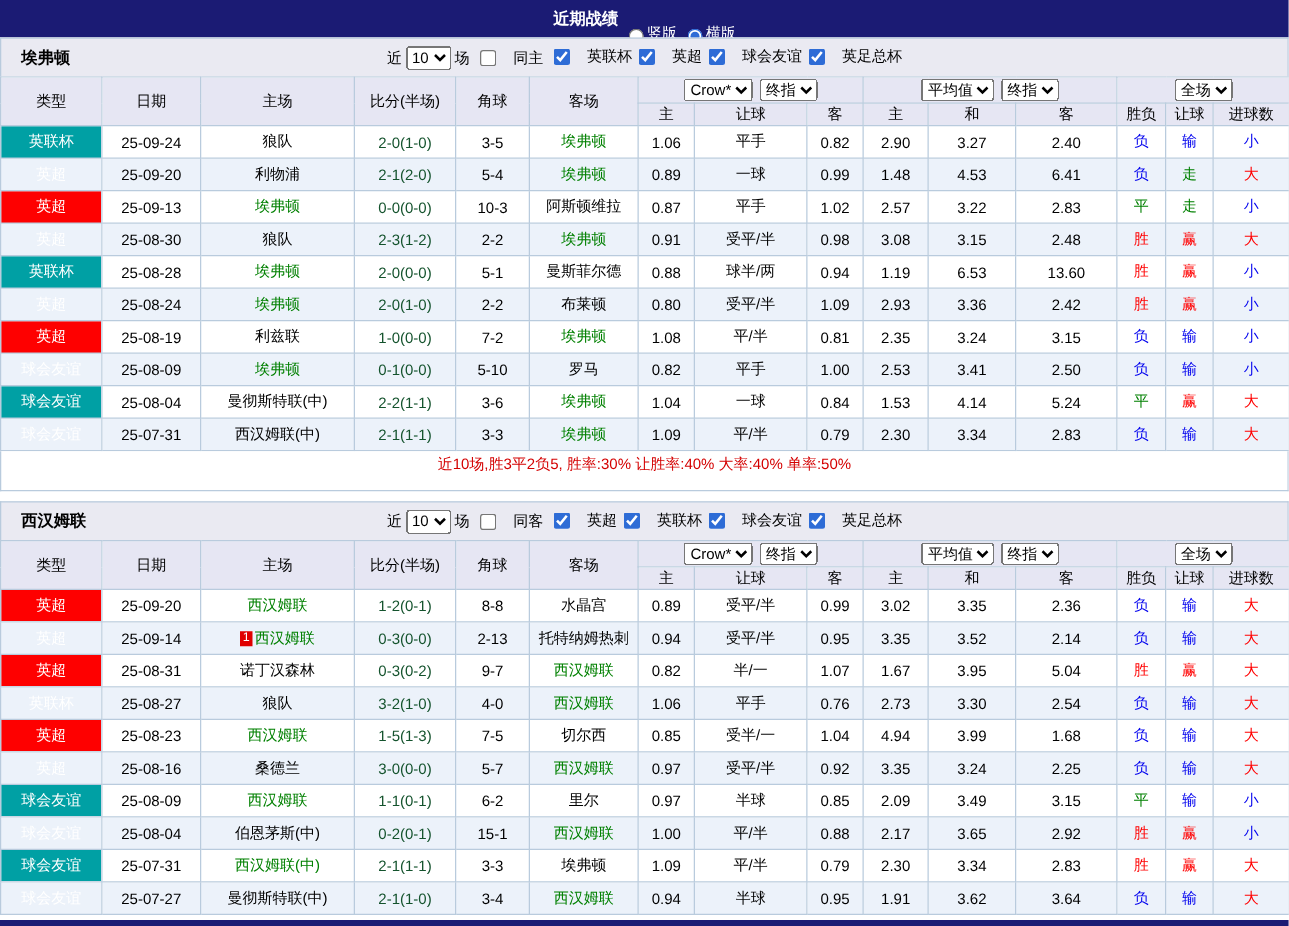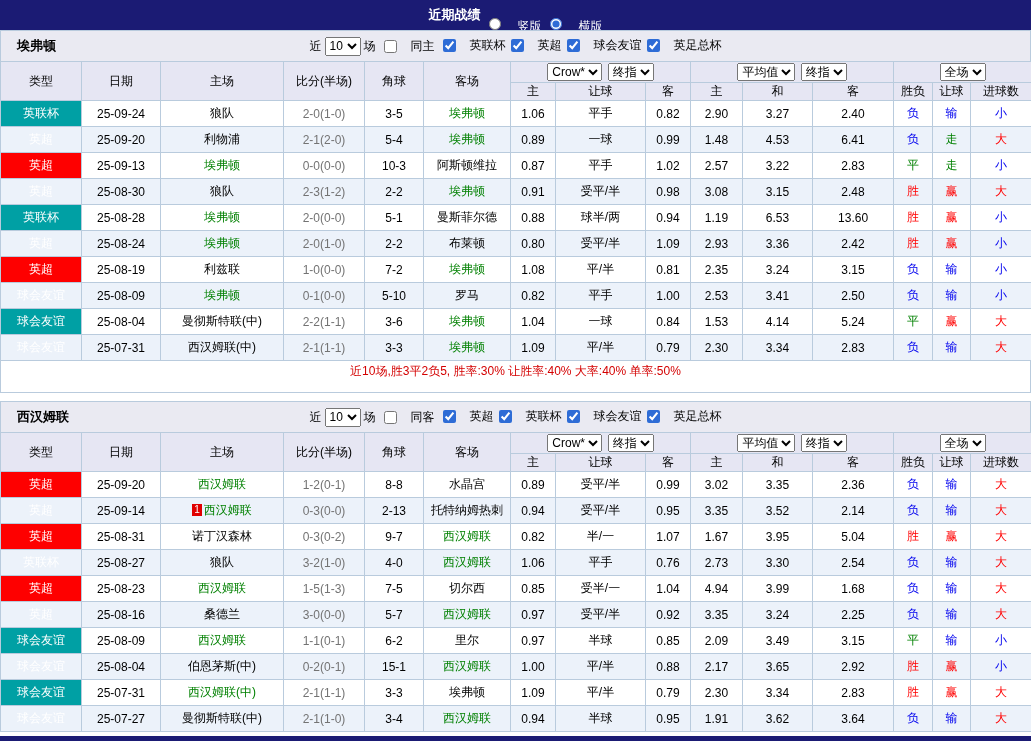--- a/index.html
+++ b/index.html
@@ -6,21 +6,21 @@
   html,body { margin:0; padding:0; }
   body {
     width:1031px; height:741px; overflow:hidden; background:#ffffff;
     font-family:"Liberation Sans","DejaVu Sans",sans-serif; font-size:12px; color:#000;
   }
   .titlebar {
     height:30px; background:#1b1b74; color:#fff;
     display:flex; align-items:center; justify-content:center; gap:8px;
   }
   .titlebar .title { font-weight:bold; font-size:13px; }
-  .radio-label { display:inline-flex; align-items:flex-start; gap:17px; font-size:12px; cursor:pointer;margin-top:23px; }
+  .radio-label { display:inline-flex; align-items:flex-end; gap:3px; font-size:12px; cursor:pointer;margin-top:23px; }
   .radio-label input { margin:0; width:12px; height:12px; accent-color:#2e6cd6; }
 
   .section + .section { margin-top:8px; }
   .band {
     height:31px; background:#eaeaf2; border:1px solid #b9cbdd; border-bottom:none;
     display:flex; align-items:center; justify-content:center; position:relative;
   }
   .team-name { position:absolute; left:16px; font-weight:bold; font-size:13px; }
   .filters { display:flex; align-items:center; gap:3px; }
   .filters select { height:19px; font-size:12px; }
@@ -32,21 +32,21 @@
   thead th { background:#e6e6f3; font-weight:normal; }
   thead tr.hr1 th { height:21px; }
   thead tr.hr2 th { height:18px; }
   thead select { height:18px; font-size:12px; margin:0 1px; }
   tbody td { height:26px; background:#fff; }
   tr.alt td { background:#ecf2fa; }
   td.type { color:#fff; }
   td.t-red  { background:#fe0000; }
   td.t-teal { background:#00a0a4; }
   .focus { color:#008000; }
-  td.score { color:#737373; }
+  td.score { color:#14532d; }
   .r-red   { color:#ff0000; }
   .r-green { color:#008000; }
   .r-blue  { color:#0000ee; }
   .card {
     display:inline-block; background:#e00000; color:#fff; font-size:10px;
     line-height:12px; padding:0 2px; margin-right:2px; vertical-align:1px;
   }
   .summary {
     height:32px; line-height:20px; border:1px solid #b9cbdd; border-top:none;
     text-align:center; color:#d40000; background:#fff;

